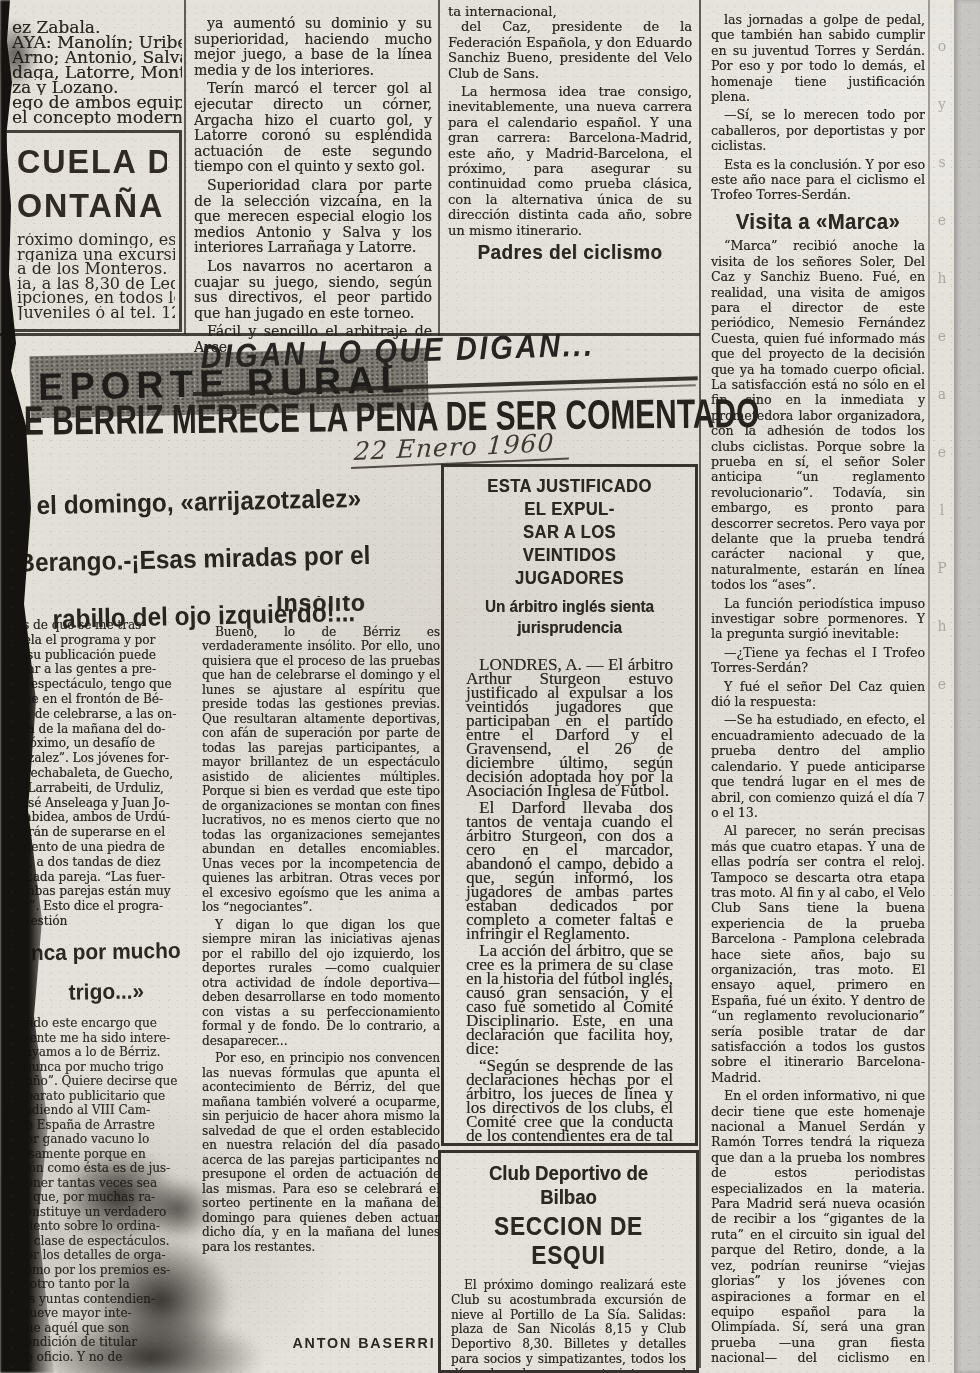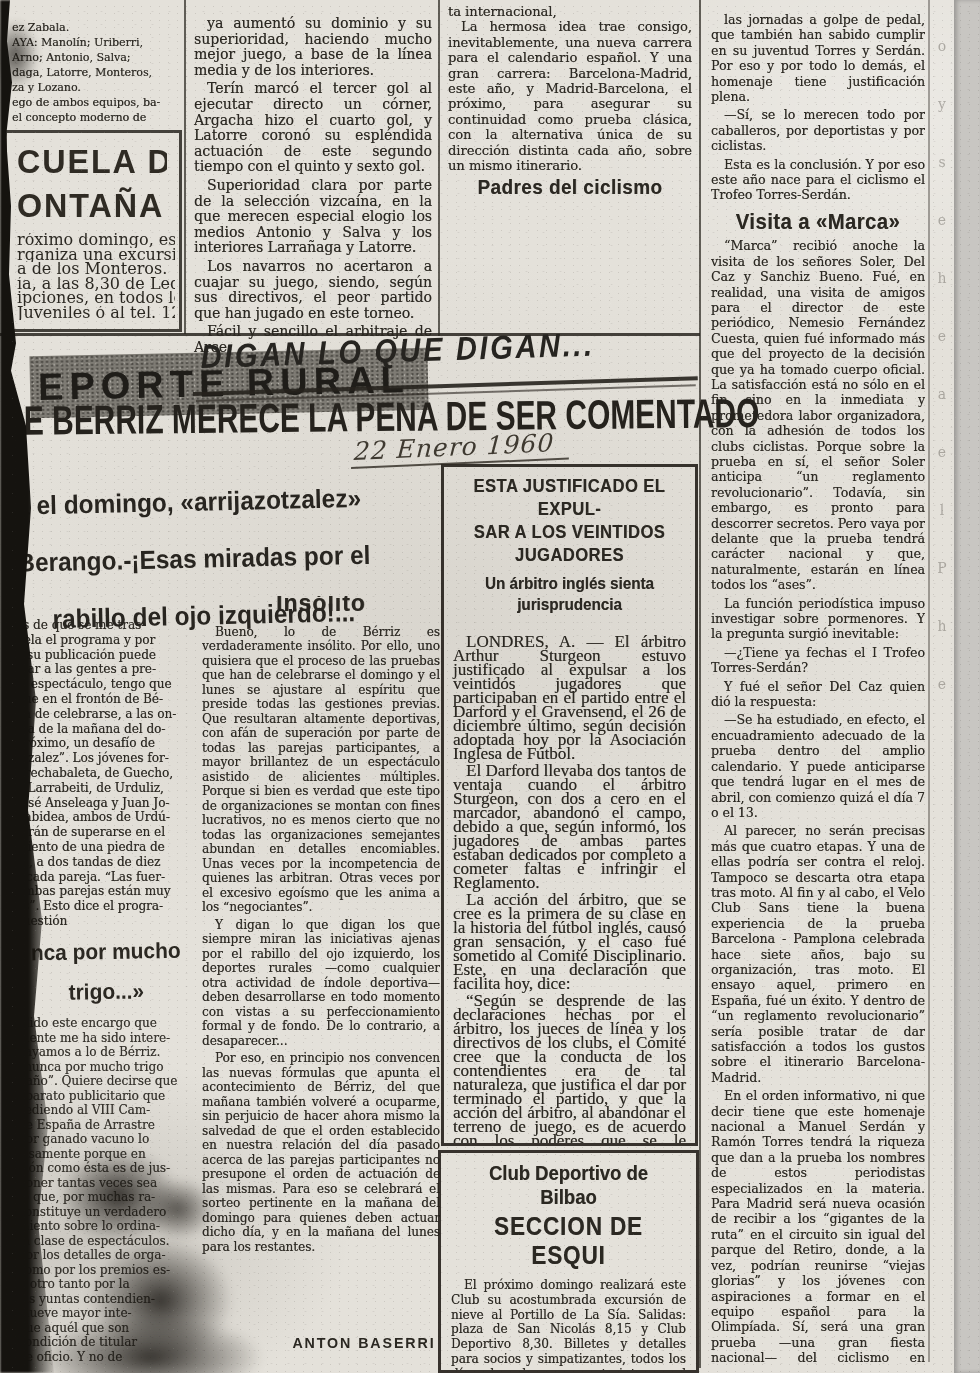--- a/index.html
+++ b/index.html
@@ -24,21 +24,21 @@
     clip-path:polygon(0 0,10px 0,7px 3%,12px 6%,6px 10%,11px 15%,9px 20%,16px 25%,11px 27%,26px 31%,31px 37%,24px 44%,36px 51%,28px 59%,42px 67%,34px 74%,48px 82%,38px 89%,54px 100%,0 100%);}
   .blob{position:absolute;border-radius:50%;filter:blur(4px);z-index:44;
     background:radial-gradient(closest-side, rgba(25,22,18,.85), rgba(25,22,18,0));}
   .vrule{position:absolute;width:2px;background:rgba(45,41,35,.72);z-index:5;}
   .hrule{position:absolute;height:3px;background:rgba(40,36,30,.85);z-index:5;}
   .col{position:absolute;z-index:10;text-shadow:.3px .3px .4px rgba(43,40,34,.55);}
   .cutline{white-space:nowrap;overflow:hidden;}
   .para{text-indent:13px;text-align:justify;margin:0 0 3px;}
   .sans{font-family:"Liberation Sans", sans-serif;font-weight:bold;}
   
-  .team-col{left:12px;top:20px;width:170px;font-size:11px;line-height:15px;}
+  .team-col{left:12px;top:20px;width:170px;font-size:17px;line-height:15px;}
   .ad-box{position:absolute;left:4px;top:130px;width:178px;height:202px;z-index:12;
     border:3px solid rgba(40,36,30,.85);box-sizing:border-box;padding:6px 4px 4px 10px;overflow:hidden;}
   .ad-title{font-size:34px;line-height:44px;letter-spacing:2px;color:#2f2b24;
     transform:scaleX(.95);transform-origin:left;}
   .ad-body{margin-top:6px;font-size:16px;line-height:14.5px;}
   .match-col{left:194px;top:16px;width:238px;font-size:14px;line-height:15.6px;}
   .cyc-col{left:448px;top:4px;width:244px;font-size:13px;line-height:15.4px;}
   .cyc-head{font-size:21px;text-align:center;margin:6px 0 4px;transform:scaleX(.9);letter-spacing:.5px;}
   
   .right-col{left:711px;top:12px;width:214px;height:1352px;overflow:hidden;
@@ -79,21 +79,21 @@
     transform:rotate(-1deg) scaleX(.95);}
   .leftcol-b{left:18px;top:1016px;width:184px;font-size:12px;line-height:14.5px;
     filter:blur(.3px);opacity:.94;}
   .insolito-col{left:202px;top:596px;width:238px;height:760px;overflow:hidden;
     font-size:12px;line-height:14.5px;}
   .insolito-head{font-size:23px;text-align:center;margin:0 0 14px;letter-spacing:1px;}
   .signature{position:absolute;left:248px;top:1334px;width:232px;z-index:11;
     font-size:15px;letter-spacing:2px;text-align:center;transform:scaleX(.95);}
   
   .expul-box{position:absolute;left:441px;top:464px;width:257px;height:682px;z-index:12;
-    border:3.5px solid rgba(35,31,26,.9);box-sizing:border-box;padding:8px 9px;overflow:hidden;
+    border:3.5px solid rgba(35,31,26,.9);box-sizing:border-box;padding:8px 22px;overflow:hidden;
     text-shadow:.3px .3px .4px rgba(43,40,34,.55);}
   .expul-title{font-size:18px;line-height:23px;text-align:center;transform:scaleX(.92);letter-spacing:.5px;}
   .expul-sub{font-size:16px;line-height:21px;text-align:center;margin-top:6px;transform:scaleX(.95);}
   .expul-body{margin-top:20px;font-size:17px;line-height:14px;font-family:Liberation Serif, serif;}
   .ski-box{position:absolute;left:438px;top:1150px;width:261px;height:223px;z-index:12;
     border:3.5px solid rgba(35,31,26,.9);box-sizing:border-box;padding:8px 10px;overflow:hidden;
     text-shadow:.3px .3px .4px rgba(43,40,34,.55);}
   .ski-title{font-size:21px;text-align:center;transform:scaleX(.88);}
   .ski-sub{font-size:25px;text-align:center;margin-top:3px;transform:scaleX(.9);letter-spacing:1px;}
   .ski-body{margin-top:8px;font-size:12px;line-height:14.8px;font-family:"DejaVu Serif",serif;}
@@ -142,20 +142,21 @@
       <div class="para">ya aumentó su dominio y su superioridad, haciendo mucho mejor juego, a base de la línea media y de los interiores.</div>
       <div class="para">Terín marcó el tercer gol al ejecutar directo un córner, Argacha hizo el cuarto gol, y Latorre coronó su espléndida actuación de este segundo tiempo con el quinto y sexto gol.</div>
       <div class="para">Superioridad clara por parte de la selección vizcaína, en la que merecen especial elogio los medios Antonio y Salva y los interiores Larrañaga y Latorre.</div>
       <div class="para">Los navarros no acertaron a cuajar su juego, siendo, según sus directivos, el peor partido que han jugado en este torneo.</div>
       <div class="para">Fácil y sencillo el arbitraje de Arce.</div>
     </div>
 
   <div class="col cyc-col">
     <div class="cutline">ta internacional,</div>
     <div>
+        <div class="para">del Caz, presidente de la Federación Española, y don Eduardo Sanchiz Bueno, presidente del Velo Club de Sans.</div>
         <div class="para">La hermosa idea trae consigo, inevitablemente, una nueva carrera para el calendario español. Y una gran carrera: Barcelona-Madrid, este año, y Madrid-Barcelona, el próximo, para asegurar su continuidad como prueba clásica, con la alternativa única de su dirección distinta cada año, sobre un mismo itinerario.</div>
       </div>
     <div class="cyc-head sans">Padres del ciclismo</div>
   </div>
 
   <div class="col right-col">
     <div>
         <div class="para">las jornadas a golpe de pedal, que también han sabido cumplir en su juventud Torres y Serdán. Por eso y por todo lo demás, el homenaje tiene justificación plena.</div>
         <div class="para">—Sí, se lo merecen todo por caballeros, por deportistas y por ciclistas.</div>
         <div class="para">Esta es la conclusión. Y por eso este año nace para el ciclismo el Trofeo Torres-Serdán.</div>

